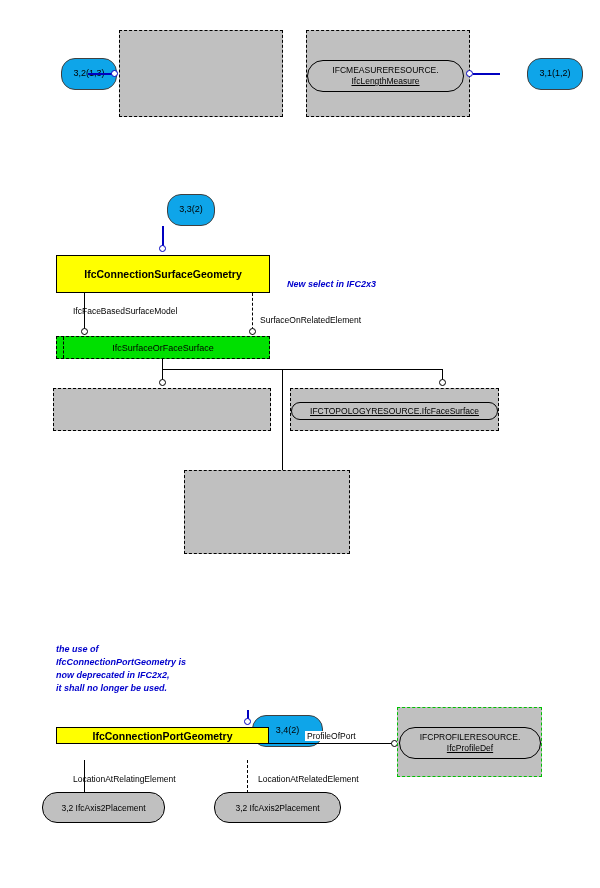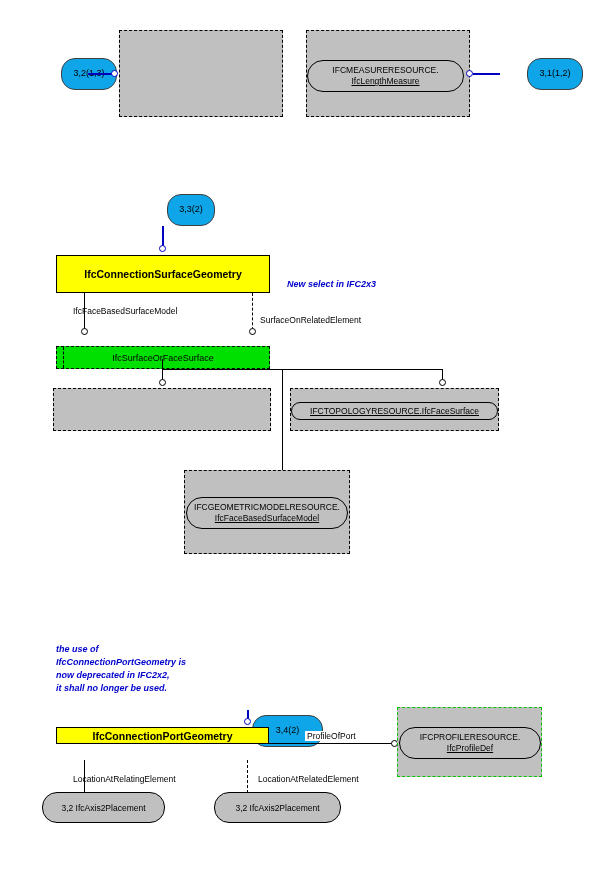--- a/index.html
+++ b/index.html
@@ -176,21 +176,21 @@
   </div>
 
   <div class="abs line-v" style="left:84px; top:293px; height:42px;"></div>
   <div class="abs circle" style="left:81px; top:328px;"></div>
   <div class="abs attr-label" style="left:73px; top:306px;">IfcFaceBasedSurfaceModel</div>
 
   <div class="abs dash-v" style="left:252px; top:293px; height:42px;"></div>
   <div class="abs circle" style="left:249px; top:328px;"></div>
   <div class="abs attr-label" style="left:260px; top:315px;">SurfaceOnRelatedElement</div>
 
-  <div class="abs select-green" style="left:56px; top:336px; width:214px; height:23px;margin-top:10px;">
+  <div class="abs select-green" style="left:56px; top:336px; width:214px; height:23px;">
     <span class="sel-bar"></span>
     <span>IfcSurfaceOrFaceSurface</span>
   </div>
 
   <div class="abs line-v" style="left:162px; top:359px; height:10px;"></div>
   <div class="abs line-h" style="left:162px; top:369px; width:281px;"></div>
 
   <div class="abs line-v" style="left:162px; top:369px; height:12px;"></div>
   <div class="abs circle" style="left:159px; top:379px;"></div>
 
@@ -201,24 +201,20 @@
   <div class="abs circle" style="left:279px; top:473px;"></div>
 
   <div class="abs schema-box" style="left:53px; top:388px; width:218px; height:43px;"></div>
 
   <div class="abs schema-box" style="left:290px; top:388px; width:209px; height:43px;"></div>
   <div class="abs ref-entity" style="left:291px; top:402px; width:207px; height:18px;text-align:right;">
     <span class="l2">IFCTOPOLOGYRESOURCE.IfcFaceSurface</span>
   </div>
 
   <div class="abs schema-box" style="left:184px; top:470px; width:166px; height:84px;"></div>
-  <div class="abs ref-entity" style="left:186px; top:497px; width:162px; height:32px;">
-    <span>IFCGEOMETRICMODELRESOURCE.</span>
-    <span class="l2">IfcFaceBasedSurfaceModel</span>
-  </div>
 
   <div class="abs note-blue" style="left:56px; top:643px;">
     <div>the use of</div>
     <div>IfcConnectionPortGeometry is</div>
     <div>now deprecated in IFC2x2,</div>
     <div>it shall no longer be used.</div>
   </div>
 
   <div class="abs page-ref" style="left:224px; top:715px; width:71px; height:32px;">
     <span>3,4(2)</span>

